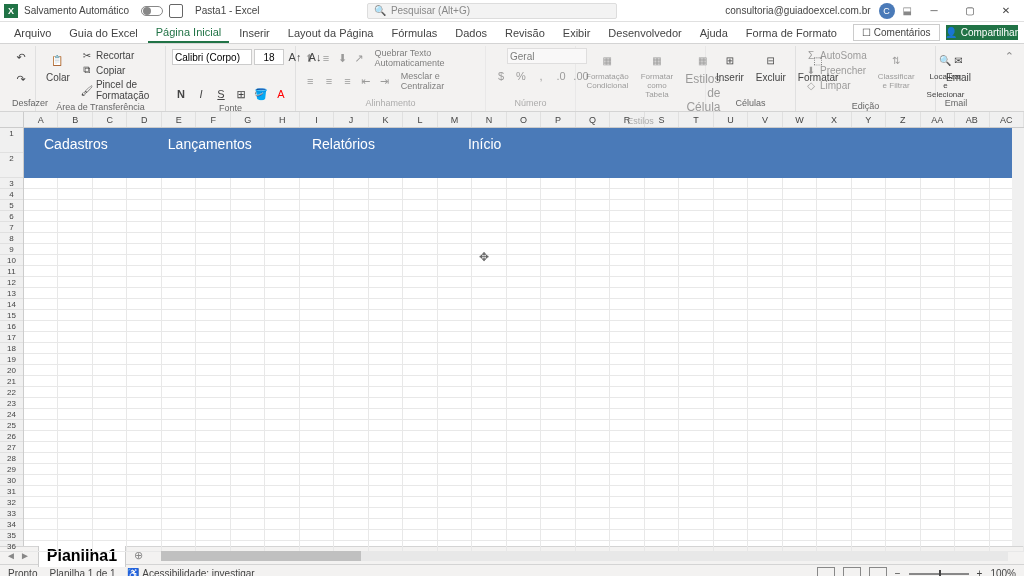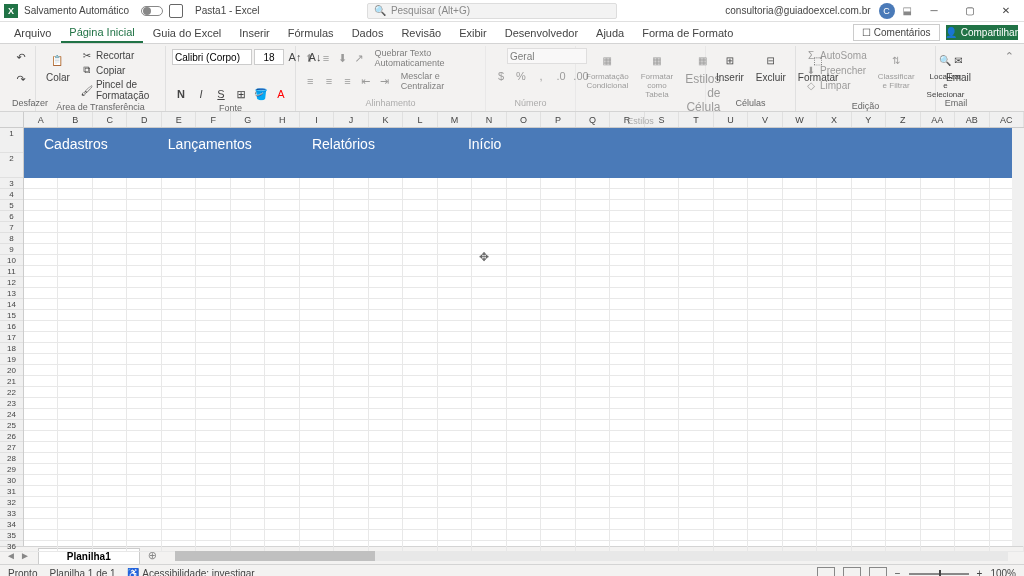--- a/index.html
+++ b/index.html
@@ -58,21 +58,21 @@
 .shape-selected { position: relative; margin-left: 33px; }
 .grid-lines { position: absolute; top: 50px; left: 0; right: 0; bottom: 0; }
 .grid-row { height: 11px; border-bottom: 1px solid #e8e8e8; display: flex; }
 .grid-cell { flex: 1; min-width: 34px; border-right: 1px solid #e8e8e8; }
 .cursor-move { position: absolute; top: 122px; left: 455px; font-size: 12px; color: #666; }
 .scroll-v { position: absolute; right: 0; top: 0; width: 12px; height: 100%; background: #f0f0f0; }
 
 
 .sheet-bar { height: 18px; background: #f3f2f1; border-top: 1px solid #d4d4d4; display: flex; align-items: center; padding: 0 6px; }
 .sheet-nav { display: flex; gap: 4px; font-size: 10px; color: #888; }
-.sheet-tab { padding: 2px 28px; background: #fff; border: 1px solid #ccc; border-bottom: none; font-size: 10px; font-weight: 600; }
+.sheet-tab { padding: 2px 8px; background: #fff; border: 1px solid #ccc; border-bottom: none; font-size: 16px; font-weight: 600; }
 .sheet-add { padding: 2px 8px; color: #888; cursor: pointer; }
 .scroll-h { flex: 1; margin: 0 10px; height: 10px; background: #e8e8e8; position: relative; }
 .scroll-thumb { position: absolute; left: 0; width: 200px; height: 100%; background: #c0c0c0; }
 
 
 .status-bar { height: 18px; background: #f3f2f1; border-top: 1px solid #d4d4d4; display: flex; align-items: center; padding: 0 8px; font-size: 10px; color: #444; gap: 12px; }
 .status-right { margin-left: auto; display: flex; align-items: center; gap: 8px; }
 .view-btn { width: 18px; height: 14px; border: 1px solid #888; }
 .zoom-slider { width: 60px; height: 2px; background: #888; position: relative; }
 .zoom-slider::after { content: ''; position: absolute; left: 50%; top: -3px; width: 2px; height: 8px; background: #444; }
@@ -103,23 +103,24 @@
       </div>
     <span style="color:#888">⬓</span>
     <div class="win-btn">─</div>
     <div class="win-btn">▢</div>
     <div class="win-btn">✕</div>
   </div>
 </div>
 
 <div class="ribbon-tabs">
   <div class="tab">Arquivo</div>
+  <div class="tab">Guia do Excel</div>
   <div class="tab active">Página Inicial</div>
-  <div class="tab">Guia do Excel</div>
   <div class="tab">Inserir</div>
+  <div class="tab">Layout da Página</div>
   <div class="tab">Fórmulas</div>
   <div class="tab">Dados</div>
   <div class="tab">Revisão</div>
   <div class="tab">Exibir</div>
   <div class="tab">Desenvolvedor</div>
   <div class="tab">Ajuda</div>
   <div class="tab">Forma de Formato</div>
   <div class="ribbon-right">
     <button class="comments-btn">☐ <span>Comentários</span></button>
     <button class="share-btn">👤 <span>Compartilhar</span></button>

